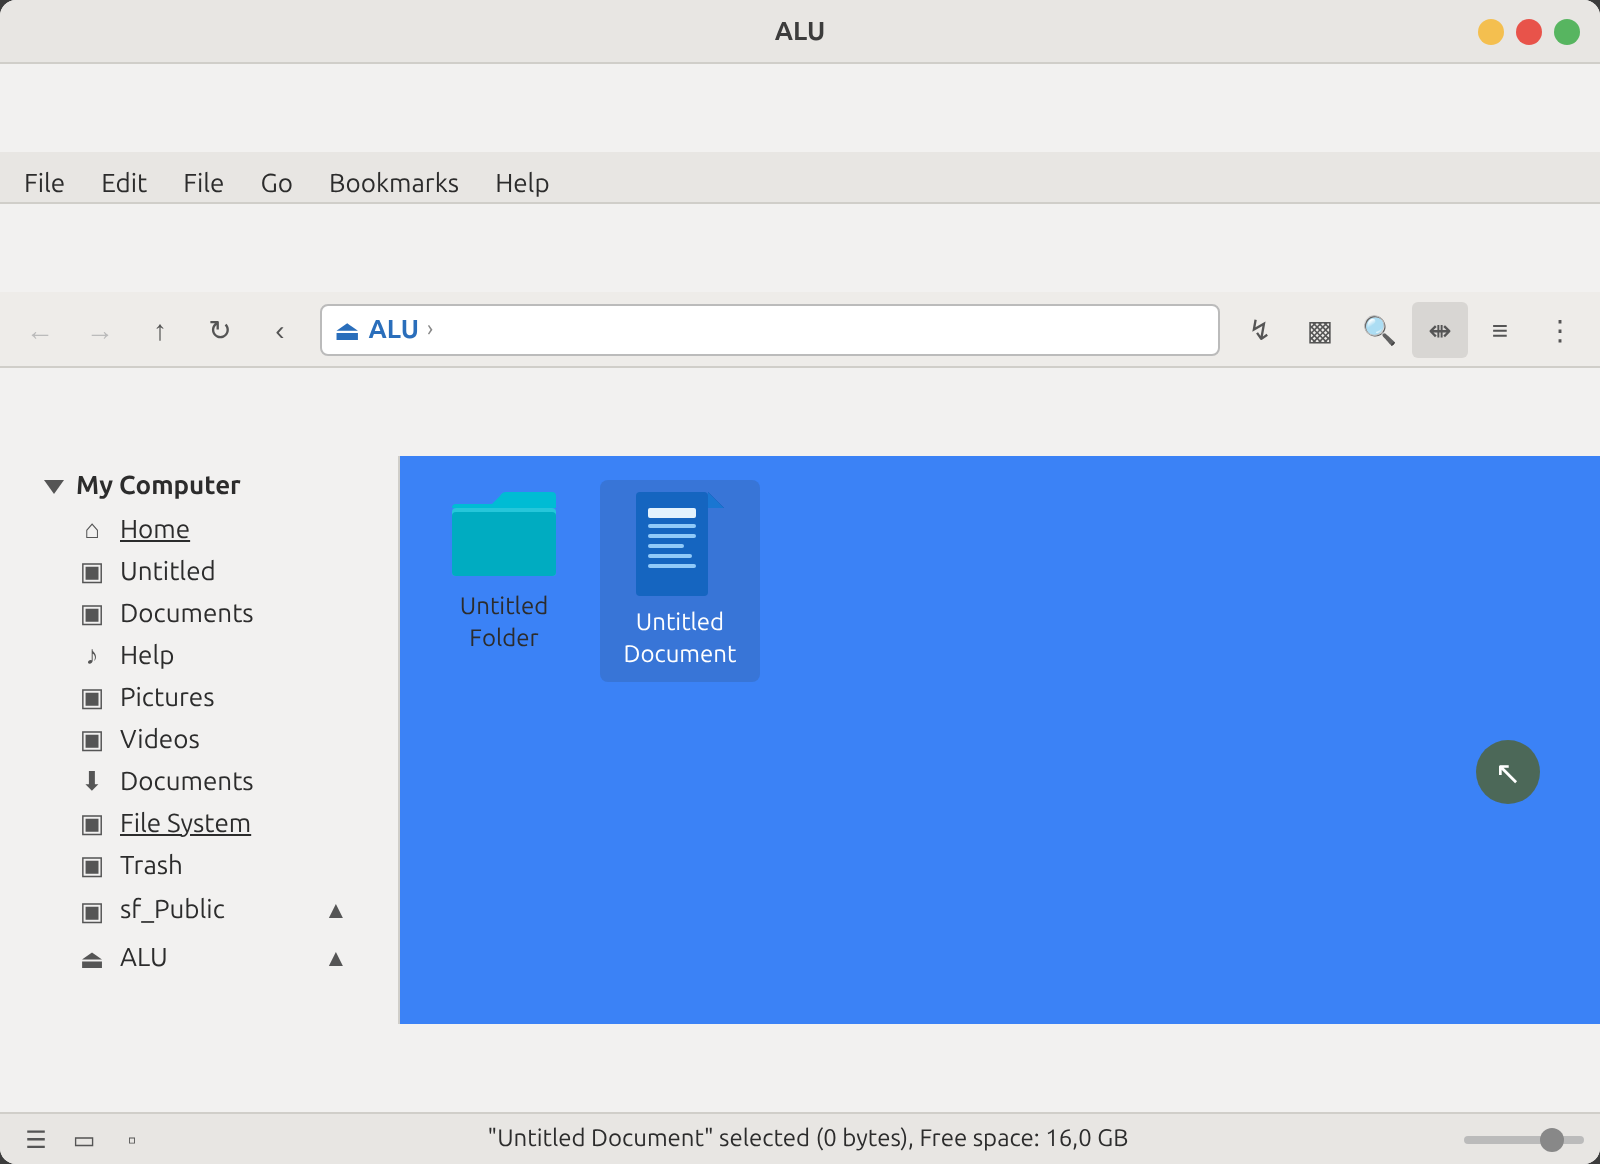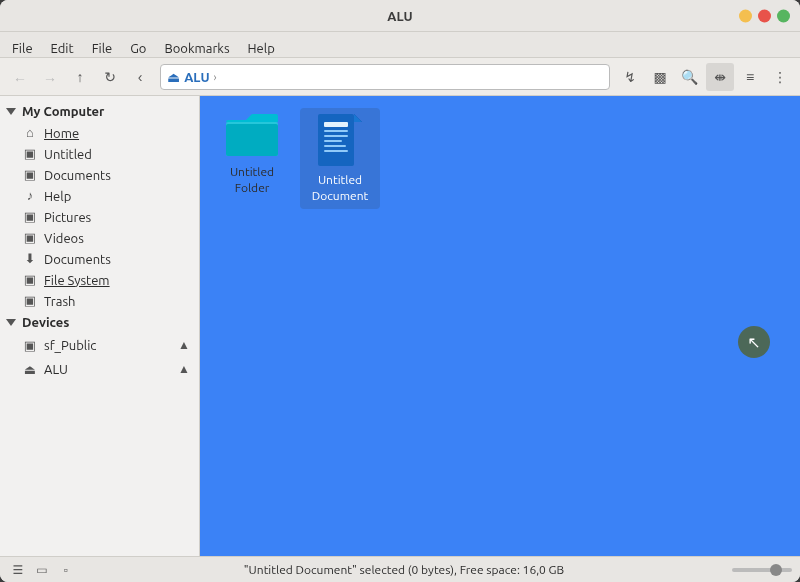--- a/index.html
+++ b/index.html
@@ -12,20 +12,21 @@
       overflow: hidden;
     }
     .window {
       width: 800px;
       height: 582px;
       background: #f2f1f0;
       display: flex;
       flex-direction: column;
       border-radius: 8px;
       overflow: hidden;
+      gap: 44px;
     }
     
     .titlebar {
       background: #e8e6e3;
       height: 32px;
       display: flex;
       align-items: center;
       justify-content: center;
       position: relative;
       border-bottom: 1px solid #d0cec9;
@@ -137,21 +138,21 @@
       overflow: hidden;
     }
 
     
     .sidebar {
       width: 200px;
       background: #f2f1f0;
       border-right: 1px solid #d0cec9;
       overflow-y: auto;
       flex-shrink: 0;
-      padding: 4px 0;
+      padding: 4px 16px;
     }
     .sidebar-section-header {
       display: flex;
       align-items: center;
       padding: 4px 6px;
       cursor: pointer;
       color: #2c2c2c;
       font-weight: bold;
       font-size: 13px;
       gap: 4px;
@@ -426,24 +427,20 @@
       </div>
       <div class="sidebar-item">
         <span class="sidebar-icon">▣</span>
         <span style="text-decoration:underline;">File System</span>
       </div>
       <div class="sidebar-item">
         <span class="sidebar-icon">▣</span>
         <span>Trash</span>
       </div>
 
-      <div class="sidebar-section-header">
-        <span class="triangle-down"></span>
-        <span>Devices</span>
-      </div>
       <div class="devices-item">
         <span class="sidebar-icon">▣</span>
         <span class="devices-item-label">sf_Public</span>
         <span class="eject-btn">▲</span>
       </div>
       <div class="devices-item">
         <span class="sidebar-icon">⏏</span>
         <span class="devices-item-label">ALU</span>
         <span class="eject-btn">▲</span>
       </div>

